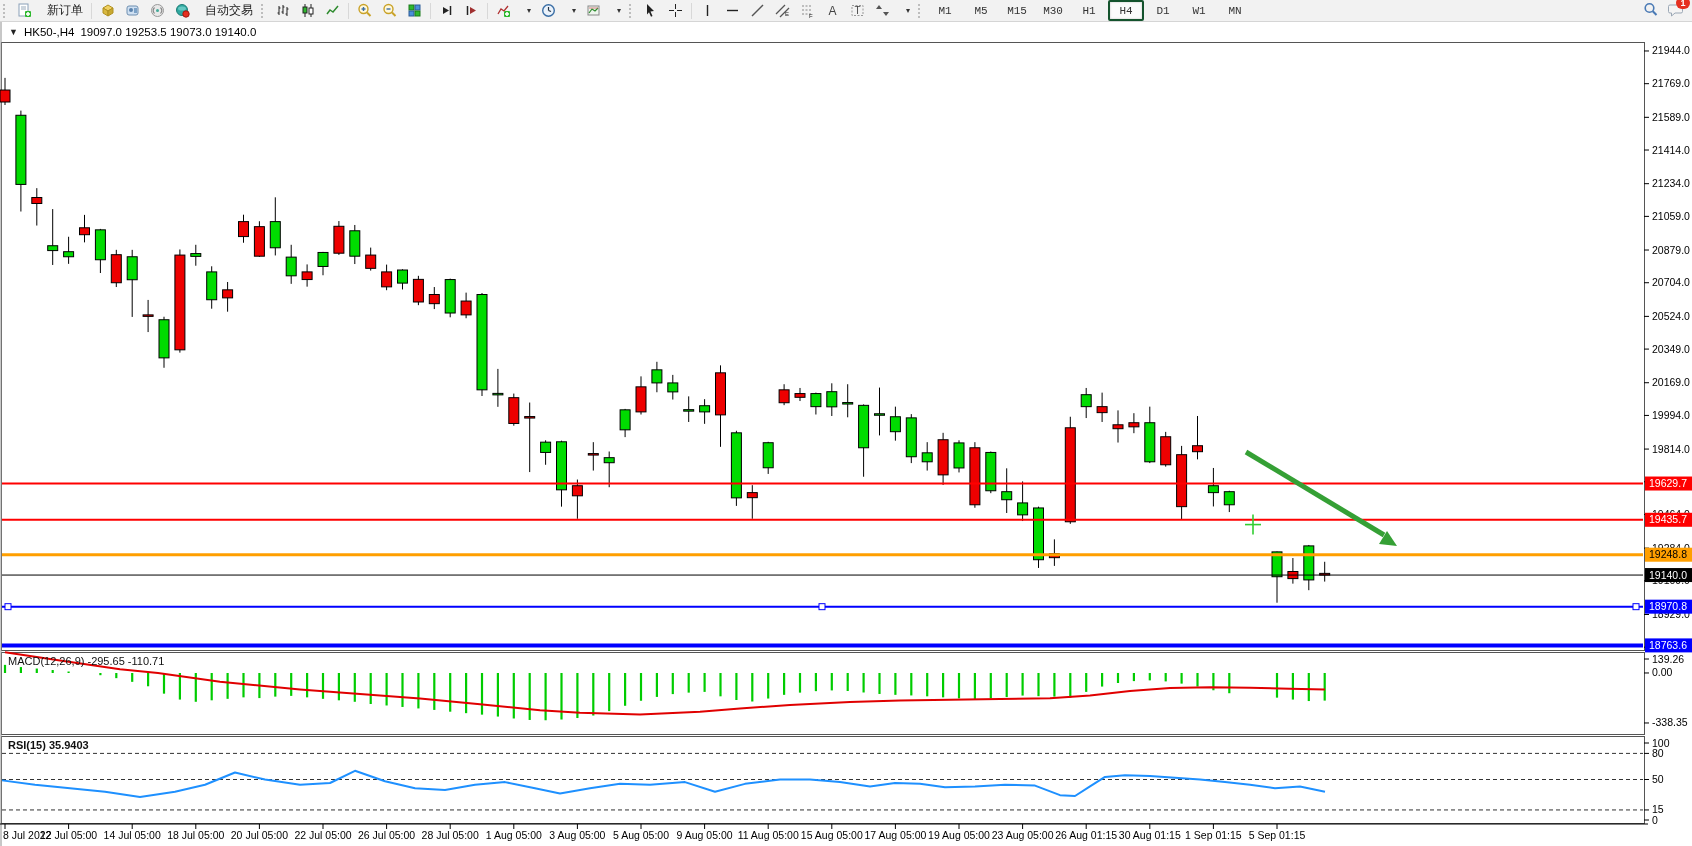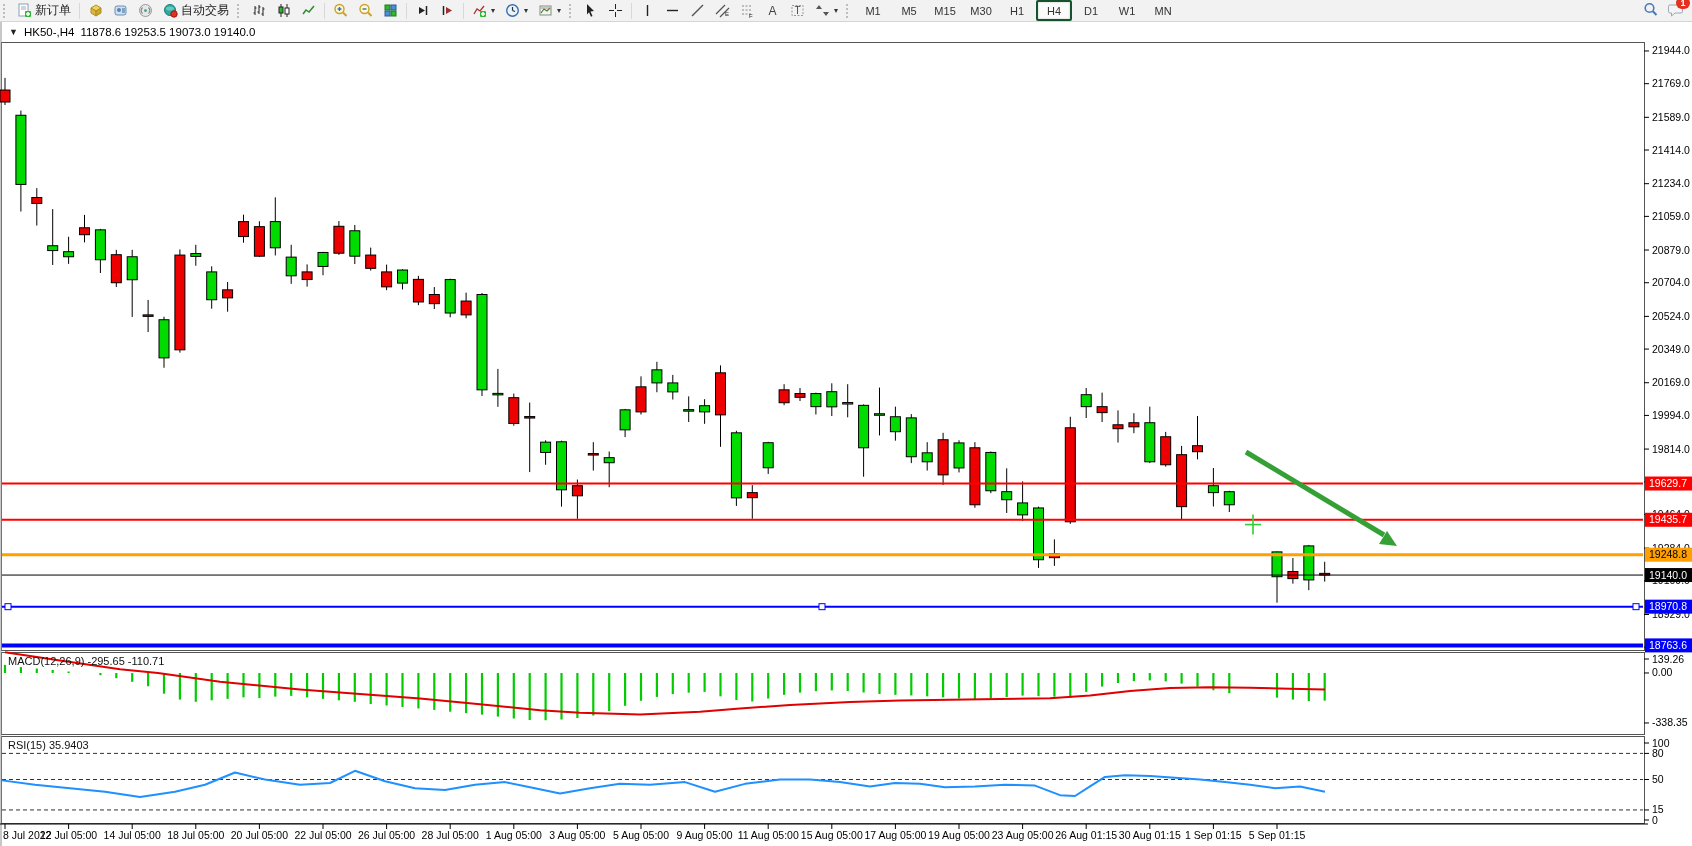--- a/index.html
+++ b/index.html
@@ -2,25 +2,25 @@
 <html><head>
 <meta charset="utf-8">
 <style>
   html,body{margin:0;padding:0;background:#ffffff;font-family:"Liberation Sans",sans-serif;}
   #app{position:relative;width:1692px;height:846px;overflow:hidden;background:#fff;}
   
   #toolbar{position:absolute;left:0;top:0;width:1692px;height:21px;background:#f2f2f2;
     border-bottom:1px solid #d5d5d5;display:flex;align-items:center;font-size:12px;color:#222;z-index:5;}
   .grip{width:3px;height:14px;border-left:2px dotted #bdbdbd;margin:0 4px 0 3px;}
   .sep{width:1px;height:16px;background:#d8d8d8;margin:0 3px;}
-  .tb-btn{display:inline-flex;align-items:center;gap:3px;height:19px;padding:0 4px;border:1px solid transparent;border-radius:2px;}
+  .tb-btn{display:inline-flex;align-items:center;gap:15px;height:19px;padding:0 4px;border:1px solid transparent;border-radius:2px;}
   .tb-btn svg{display:block;}
   .dd{font-size:8px;color:#333;margin-left:1px;}
   .tf-btn{height:17px;min-width:24px;padding:0 4px;margin:0 1px;font-size:11px;color:#333;display:inline-flex;
-    align-items:center;justify-content:center;border:1px solid transparent;border-radius:2px;background:transparent;}
+    align-items:center;justify-content:center;border:1px solid transparent;border-radius:2px;background:transparent;font-family:Liberation Mono, monospace;}
   .tf-btn.active{border:2px solid #14532d;background:#fbfbfb;box-shadow:inset 0 0 2px #bbb;}
   #tb-right{margin-left:auto;display:flex;align-items:center;margin-right:8px;gap:10px;}
   .badge{position:absolute;right:-6px;top:-5px;background:#e53020;color:#fff;border-radius:7px;min-width:12px;height:12px;
     font-size:9px;line-height:12px;text-align:center;padding:0 1px;font-weight:bold;}
   
   #chart-title{position:absolute;left:3px;top:23px;height:18px;display:flex;align-items:center;gap:6px;
     font-size:11.5px;color:#000;z-index:4;background:#fff;padding:0 6px;}
   #chart-title .tri{font-size:9px;color:#222;}
   
   .pane-label{position:absolute;font-size:11px;color:#111;z-index:3;background:transparent;}
@@ -302,25 +302,25 @@
           </svg></span>
     <span style="position:relative"><svg width="16" height="15" viewBox="0 0 16 15">
             <path d="M2 3 h11 a1.5 1.5 0 0 1 1.5 1.5 v5 a1.5 1.5 0 0 1 -1.5 1.5 h-6 l-3.5 3 v-3 h-1.5 a1.5 1.5 0 0 1 -1.5 -1.5 v-5 A1.5 1.5 0 0 1 2 3z" fill="#f4f4f4" stroke="#9aa7b5"></path>
           </svg><span class="badge">1</span></span>
   </span>
 </div>
 
 <div id="chart-title">
   <span class="tri">▼</span>
   <span>HK50-,H4</span>
-  <span>11878.6 19253.5 19073.0 19140.0</span>
+  <span>19097.0 19253.5 19073.0 19140.0</span>
 </div>
 
 <div class="pane-label" style="left:8px;top:655px;">MACD(12,26,9) -295.65 -110.71</div>
-<div class="pane-label" style="left:8px;top:739px;">RSI(15) 35.9403</div>
+<div class="pane-label" style="left:8px;top:739px;font-weight:bold;">RSI(15) 35.9403</div>
 
 <div id="svg-wrap">
   <svg id="chart-svg" width="1692" height="846" xmlns="http://www.w3.org/2000/svg">
         <rect x="1.5" y="42.5" width="1643" height="608" fill="#ffffff" stroke="#555" stroke-width="1"></rect>
         <rect x="1.5" y="652.5" width="1643" height="82" fill="#ffffff" stroke="#555" stroke-width="1"></rect>
         <rect x="1.5" y="736.5" width="1643" height="87" fill="#ffffff" stroke="#555" stroke-width="1"></rect>
         <line x1="1" y1="21" x2="1" y2="846" stroke="#909090"></line>
         <g>
           <line x1="1644" y1="50.971411005225946" x2="1649" y2="50.971411005225946" stroke="#000"></line>
           <text x="1652" y="54.471411005225946" font-size="10.5" fill="#000">21944.0</text>

